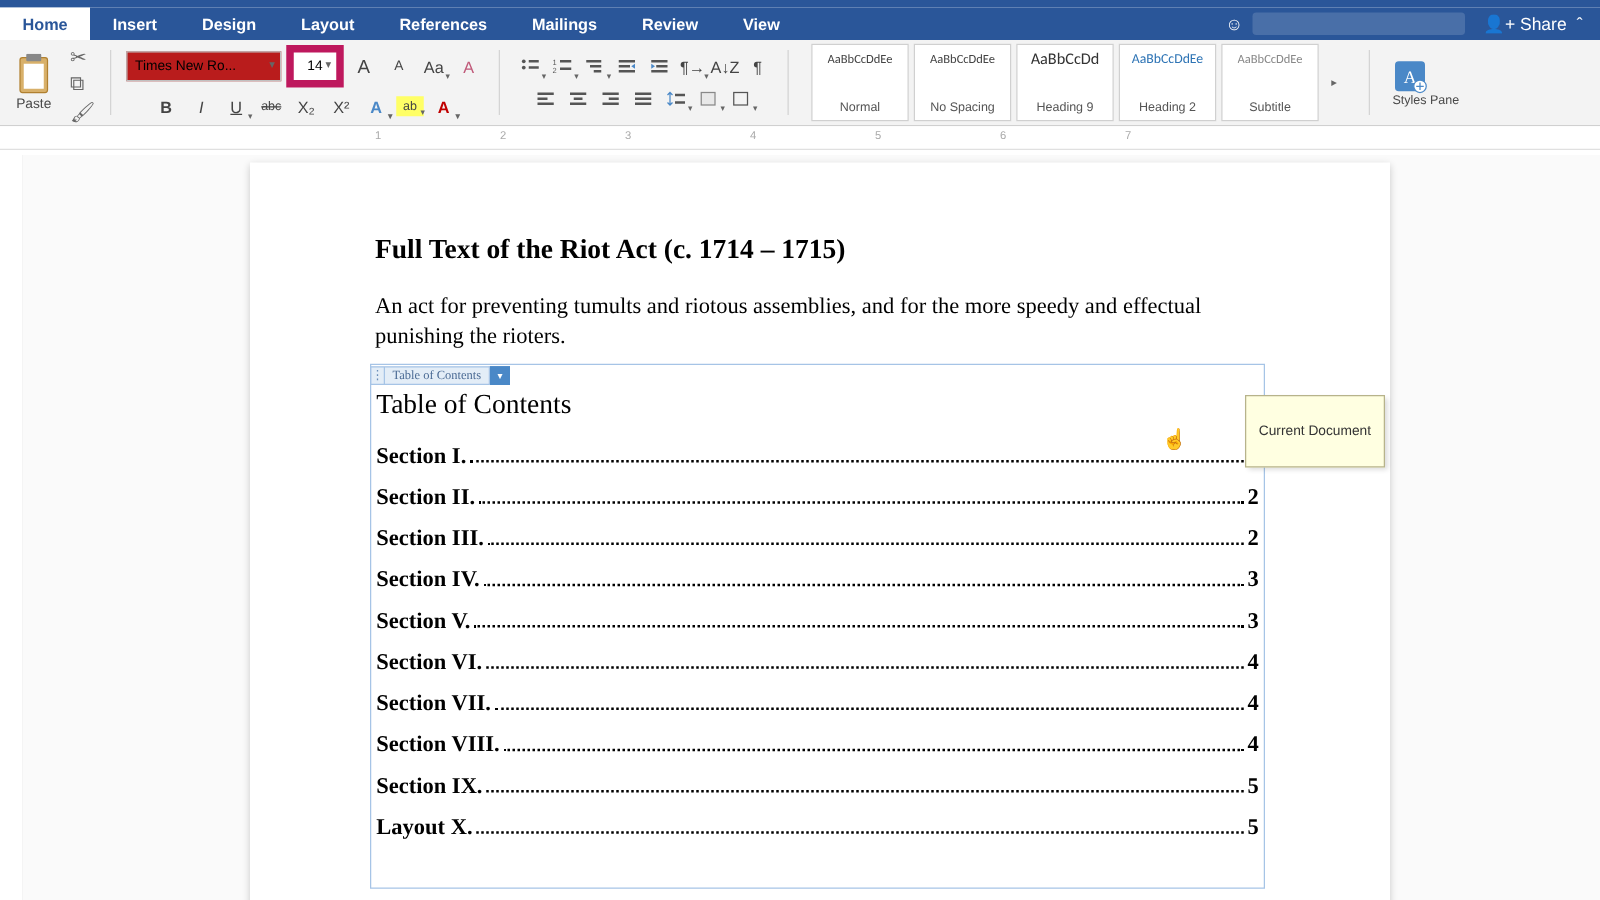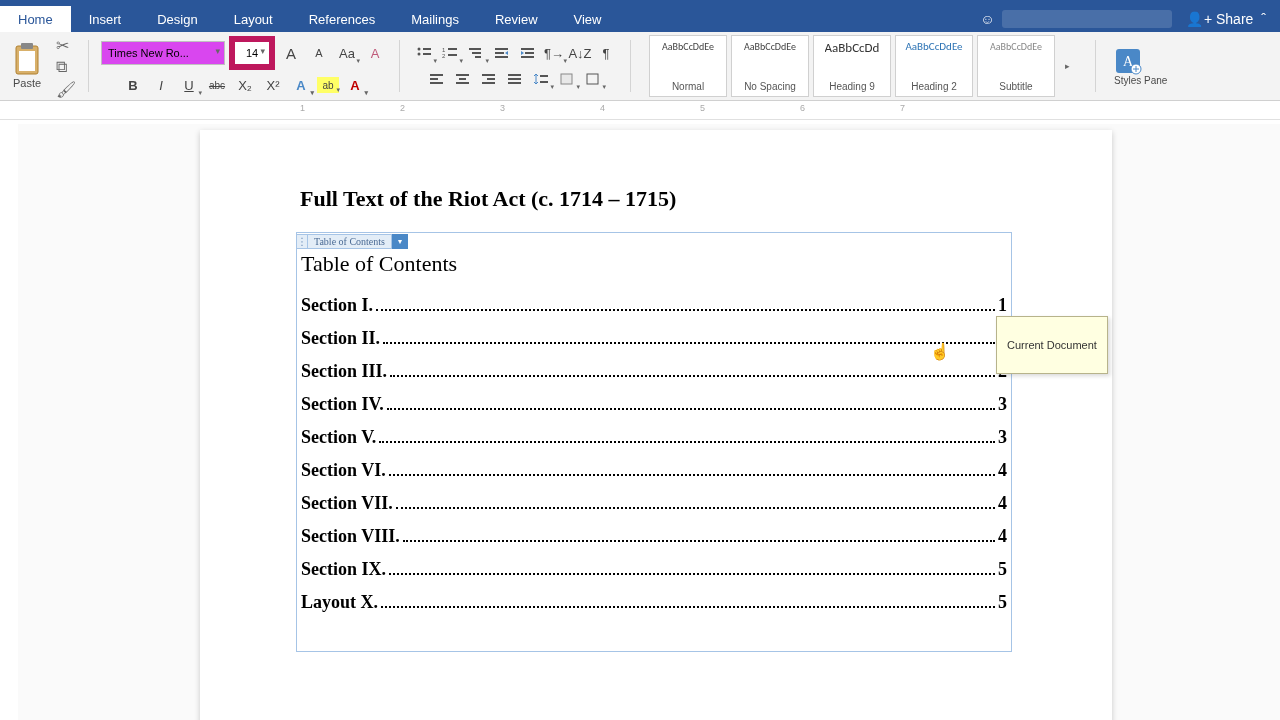--- a/index.html
+++ b/index.html
@@ -2,40 +2,40 @@
 <html><head>
 <meta charset="utf-8">
 <style>
   html, body { margin: 0; padding: 0; font-family: "Helvetica Neue", Arial, sans-serif; background: #fff; width: 1280px; height: 720px; overflow: hidden; }
   
   
   .title-bar { height: 6px; background: #2a5699; }
   
   
   .ribbon-tabs { background: #2a5699; height: 26px; display: flex; align-items: stretch; color: #fff; font-size: 13px; position: relative; }
-  .ribbon-tab { padding: 0 18px; display: flex; align-items: center; cursor: pointer; }
+  .ribbon-tab { padding: 0 18px; display: flex; align-items: center; cursor: pointer; font-weight: bold; }
   .ribbon-tab.active { background: #fff; color: #2a5699; }
   .ribbon-spacer { flex: 1; }
   .ribbon-right { display: flex; align-items: center; gap: 8px; padding-right: 14px; }
   .search-box { background: rgba(255,255,255,.15); height: 18px; width: 170px; border-radius: 3px; margin-right: 6px; }
   .smiley, .share-lbl, .chev-up { color: #fff; font-size: 14px; }
   
   
   .ribbon { background: #f3f3f3; border-bottom: 1px solid #d0d0d0; height: 68px; display: flex; align-items: center; padding: 0 8px; gap: 6px; position: relative; }
   .group { display: flex; flex-direction: column; align-items: center; gap: 4px; padding: 0 2px; }
   .divider { width: 1px; height: 52px; background: #d4d4d4; margin: 0 4px; }
   
   .paste-area { text-align: center; padding: 0 4px; }
   .paste-icon { width: 30px; height: 34px; }
   .paste-lbl { font-size: 11px; color: #4a4a4a; }
   .cut-col { display: flex; flex-direction: column; gap: 6px; padding: 0 4px; }
   .tool-ico { width: 18px; height: 16px; color: #666; }
   
   .font-row { display: flex; align-items: center; gap: 4px; }
-  .font-name-sel { width: 110px; height: 22px; border: 1px solid #c0c0c0; background: #d946ef; font-size: 11px; display: flex; align-items: center; padding: 0 6px; position: relative; }
+  .font-name-sel { width: 110px; height: 22px; border: 1px solid #c0c0c0; background: #b91c1c; font-size: 11px; display: flex; align-items: center; padding: 0 6px; position: relative; }
   .font-size-sel { width: 34px; height: 22px; border: 6px solid #be185d; background: #fff; font-size: 11px; display: flex; align-items: center; justify-content: center; position: relative; }
   .dd-arr::after { content: "▾"; position: absolute; right: 4px; top: 4px; font-size: 9px; color: #666; }
   .btn { width: 24px; height: 22px; display: inline-flex; align-items: center; justify-content: center; font-size: 13px; color: #444; cursor: pointer; position: relative; }
   .btn.sub::after, .with-dd::after { content: "▾"; font-size: 7px; color: #666; position: absolute; right: -1px; bottom: -1px; }
   .btn.b { font-weight: bold; }
   .btn.i { font-style: italic; }
   .btn.u { text-decoration: underline; }
   .btn.strike { text-decoration: line-through; }
   
   .para-block .font-row { gap: 2px; }
@@ -288,20 +288,21 @@
       <span class="ruler-tick-lbl" style="left: 600px;">6</span>
       <span class="ruler-tick-lbl" style="left: 700px;">7</span>
     </div>
 </div>
 <div class="v-ruler"></div>
 
 <div class="workspace">
   <div class="page">
     <div class="page-content">
       <div class="doc-title">Full Text of the Riot Act (c. 1714 – 1715)</div>
+      <div class="doc-intro">An act for preventing tumults and riotous assemblies, and for the more speedy and effectual punishing the rioters.</div>
 
       <div style="position:relative">
         <div class="toc-handle" style="left:-4px; top:2px;">
           <div class="toc-grip">⋮</div>
           <div class="toc-tab">Table of Contents</div>
           <div class="toc-dd">▾</div>
         </div>
         <div class="toc-box">
           <div class="toc-heading">Table of Contents</div>
           <div id="toc-entries">

